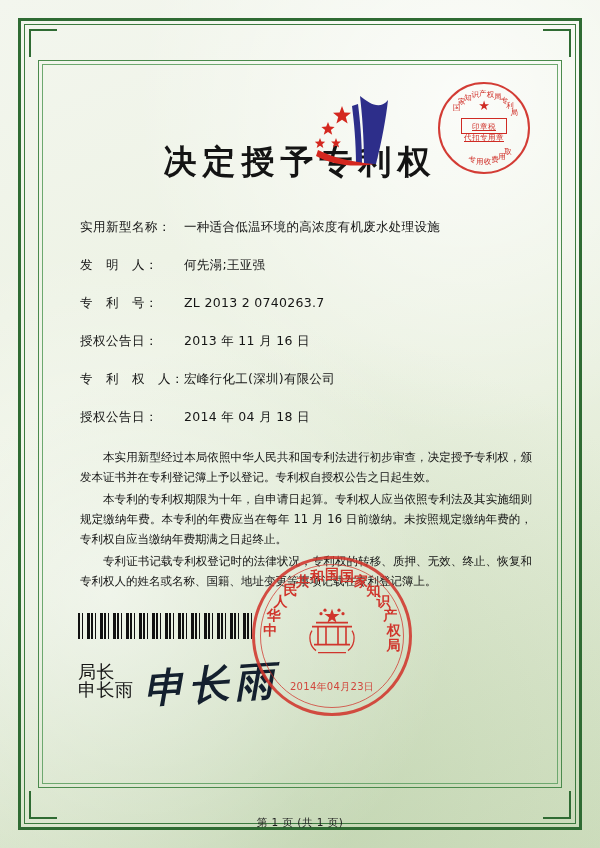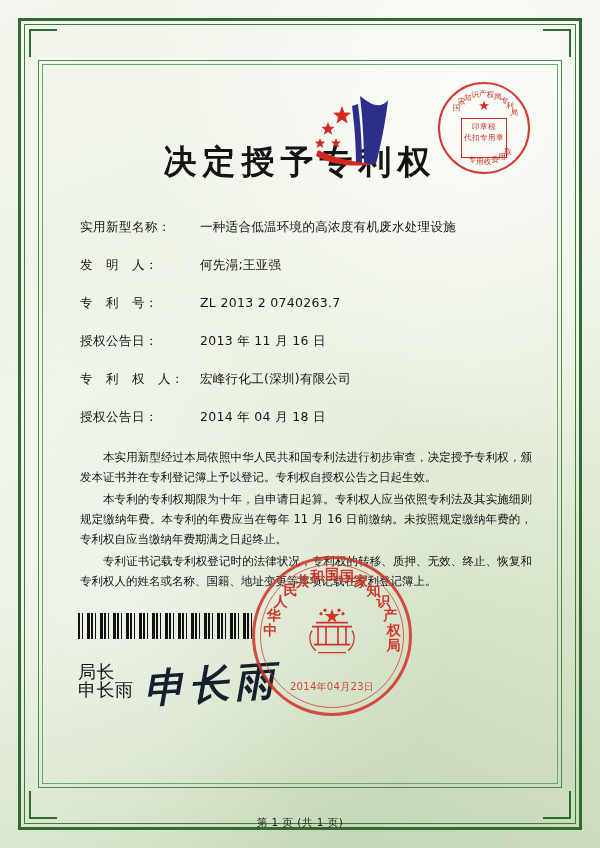--- a/index.html
+++ b/index.html
@@ -124,29 +124,30 @@
     color: #cf2b24;
     font-size: 13px;
     line-height: 1;
   }
   .seal-top .inner-box {
     position: absolute;
     left: 50%;
     top: 36px;
     transform: translateX(-50%);
     width: 46px;
-    height: 40px;
+    height: 16px;
     border: 1px solid #cf2b24;
     color: #cf2b24;
     font-size: 7.5px;
     line-height: 11px;
     text-align: center;
     padding-top: 2px;
     box-sizing: border-box;
     letter-spacing: 0.5px;
+    text-decoration: underline;
   }
   .seal-top .arc-top,
   .seal-top .arc-bottom {
     position: absolute;
     left: 0; top: 0;
     width: 92px; height: 92px;
     color: #cf2b24;
     font-size: 7.5px;
   }
   .seal-top .arc-ch {
@@ -184,21 +185,20 @@
     margin-bottom: 21px;
     white-space: nowrap;
   }
   .field-label {
     display: inline-block;
     min-width: 104px;
     letter-spacing: 0.5px;
   }
   .field-value {
     letter-spacing: 0.3px;
-    margin-left: 16px;
   }
 
   
   .body-text {
     margin-top: 16px;
     padding-left: 18px;
     padding-right: 6px;
     font-family: "DejaVu Sans", "Liberation Sans", sans-serif;
     font-size: 11.5px;
     line-height: 20px;

